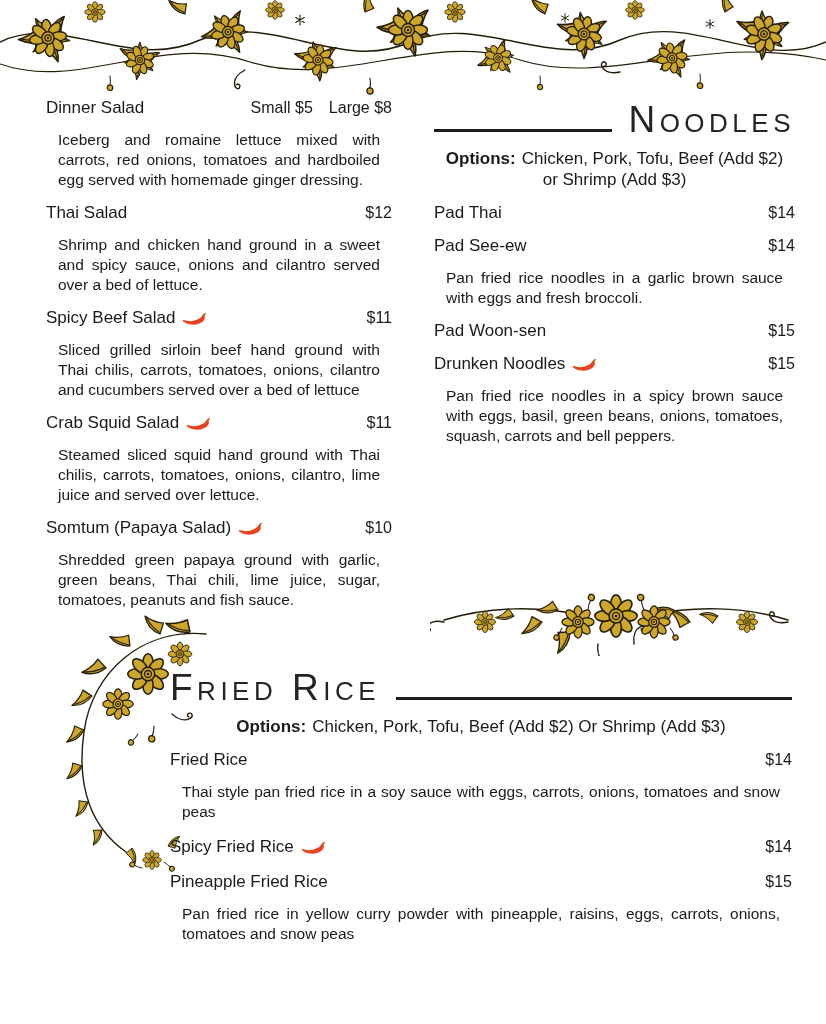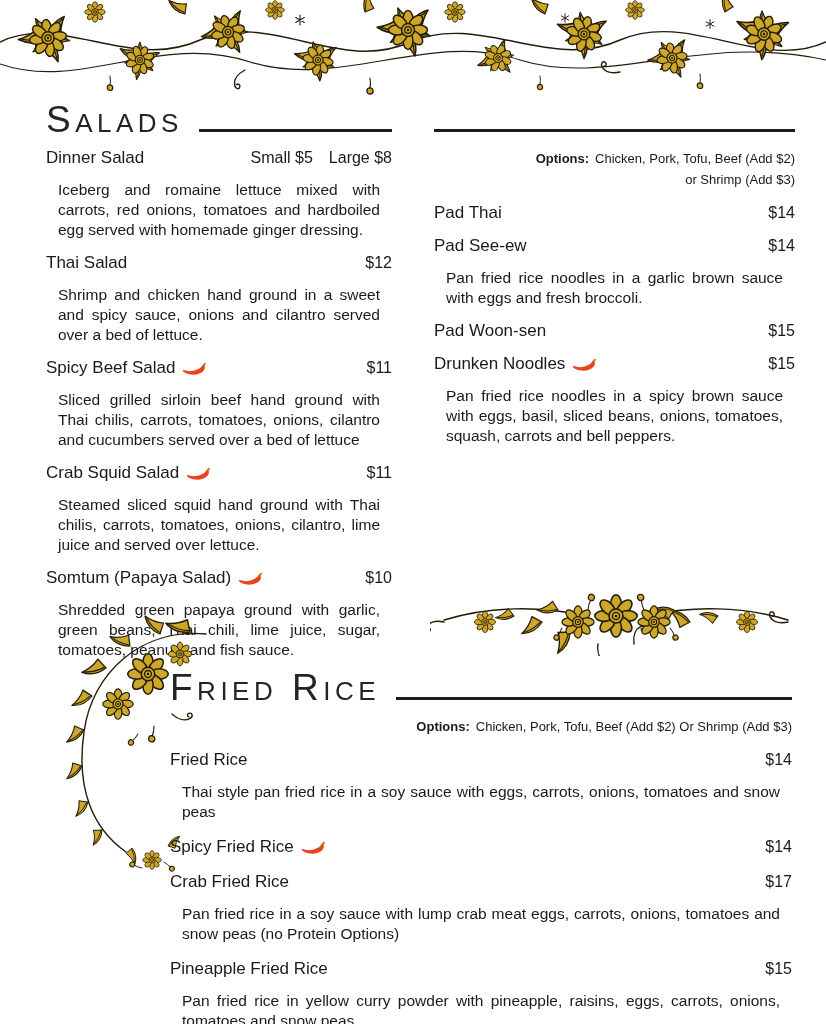--- a/index.html
+++ b/index.html
@@ -22,21 +22,21 @@
   .col-noodles { left:434px; top:98px;  width:361px; }
   .col-fried   { left:170px; top:666px; width:622px; }
 
   .sec-header { display:flex; align-items:flex-end; gap:16px; height:40px; margin-bottom:10px; }
   .sec-title {
     font-variant:small-caps; font-weight:400; font-size:37px; line-height:1;
     letter-spacing:4.5px; color:#242424; white-space:nowrap;
   }
   .rule { flex:1 1 auto; height:3px; background:#1c1c1c; margin-bottom:6px; }
 
-  .options { font-size:13px; line-height:21px; text-align:right; margin:2px 0 13px 0; }
+  .options { font-size:17px; line-height:21px; text-align:center; margin:2px 0 13px 0; }
   .opt-label { font-weight:bold; margin-right:6px; }
 
   .item { margin-bottom:13px; }
   .item-head { display:flex; align-items:center; line-height:20px; }
   .item-name { font-size:17px; }
   .item-price { margin-left:auto; font-size:16px; white-space:pre; }
   .item-desc { margin:12px; font-size:15.5px; line-height:20px; text-align:justify; }
   .col-fried .item { margin-bottom:15px; }
 
   .chili { width:25px; height:15px; margin-left:7px; flex:0 0 auto; }
@@ -123,24 +123,20 @@
     <use href="#star" transform="translate(710,24) scale(0.9)"></use>
     <use href="#berry" transform="translate(110,76) scale(0.9)"></use>
     <use href="#berry" transform="translate(370,78)"></use>
     <use href="#berry" transform="translate(540,76) scale(0.85)"></use>
     <use href="#berry" transform="translate(700,74) scale(0.9)"></use>
     <use href="#curl" transform="translate(245,70) rotate(160)"></use>
     <use href="#curl" transform="translate(620,72) rotate(-20) scale(-1,1)"></use>
   </svg>
 
   <section class="col col-salads">
-    <div class="sec-header">
-      <span class="sec-title">Salads</span>
-      <span class="rule"></span>
-    </div>
 
     <div class="item">
       <div class="item-head">
         <span class="item-name">Dinner Salad</span>
         <span class="item-price">Small $5  Large $8</span>
       </div>
       <p class="item-desc">Iceberg and romaine lettuce mixed with carrots, red onions, tomatoes and hardboiled egg served with homemade ginger dressing.</p>
     </div>
 
     <div class="item">
@@ -181,20 +177,21 @@
           </svg>
         <span class="item-price">$10</span>
       </div>
       <p class="item-desc">Shredded green papaya ground with garlic, green beans, Thai chili, lime juice, sugar, tomatoes, peanuts and fish sauce.</p>
     </div>
   </section>
 
   <section class="col col-noodles">
     <div class="sec-header">
       <span class="rule"></span>
+      <span class="sec-title">Noodles</span>
     </div>
 
     <div class="options">
       <div>
         <span class="opt-label">Options:</span><span>Chicken, Pork, Tofu, Beef (Add $2)</span>
       </div>
       <div>or Shrimp (Add $3)</div>
     </div>
 
     <div class="item">
@@ -220,21 +217,21 @@
     </div>
 
     <div class="item">
       <div class="item-head">
         <span class="item-name">Drunken Noodles</span>
         <svg class="chili">
             <use href="#chili"></use>
           </svg>
         <span class="item-price">$15</span>
       </div>
-      <p class="item-desc">Pan fried rice noodles in a spicy brown sauce with eggs, basil, sliced beans, onions, tomatoes, squash, carrots and bell peppers.</p>
+      <p class="item-desc">Pan fried rice noodles in a spicy brown sauce with eggs, basil, green beans, onions, tomatoes, squash, carrots and bell peppers.</p>
     </div>
   </section>
 
   <svg class="ornament mid-divider" viewBox="0 0 372 76" aria-hidden="true">
     <path class="gs" d="M14,40 C60,26 110,26 150,35"></path>
     <path class="gs" d="M358,40 C312,26 262,26 222,35"></path>
     <use href="#curl" transform="translate(14,42) rotate(200)"></use>
     <use href="#curl" transform="translate(358,42) rotate(-20) scale(-1,1)"></use>
     <use href="#flower" transform="translate(55,42) scale(0.62)"></use>
     <use href="#flower" transform="translate(317,42) scale(0.62)"></use>
@@ -302,27 +299,20 @@
     <div class="item">
       <div class="item-head">
         <span class="item-name">Spicy Fried Rice</span>
         <svg class="chili">
             <use href="#chili"></use>
           </svg>
         <span class="item-price">$14</span>
       </div>
     </div>
 
-    <div class="item">
-      <div class="item-head">
-        <span class="item-name">Crab Fried Rice</span>
-        <span class="item-price">$17</span>
-      </div>
-      <p class="item-desc">Pan fried rice in a soy sauce with lump crab meat eggs, carrots, onions, tomatoes and snow peas (no Protein Options)</p>
-    </div>
 
     <div class="item">
       <div class="item-head">
         <span class="item-name">Pineapple Fried Rice</span>
         <span class="item-price">$15</span>
       </div>
       <p class="item-desc">Pan fried rice in yellow curry powder with pineapple, raisins, eggs, carrots, onions, tomatoes and snow peas</p>
     </div>
   </section>
 

